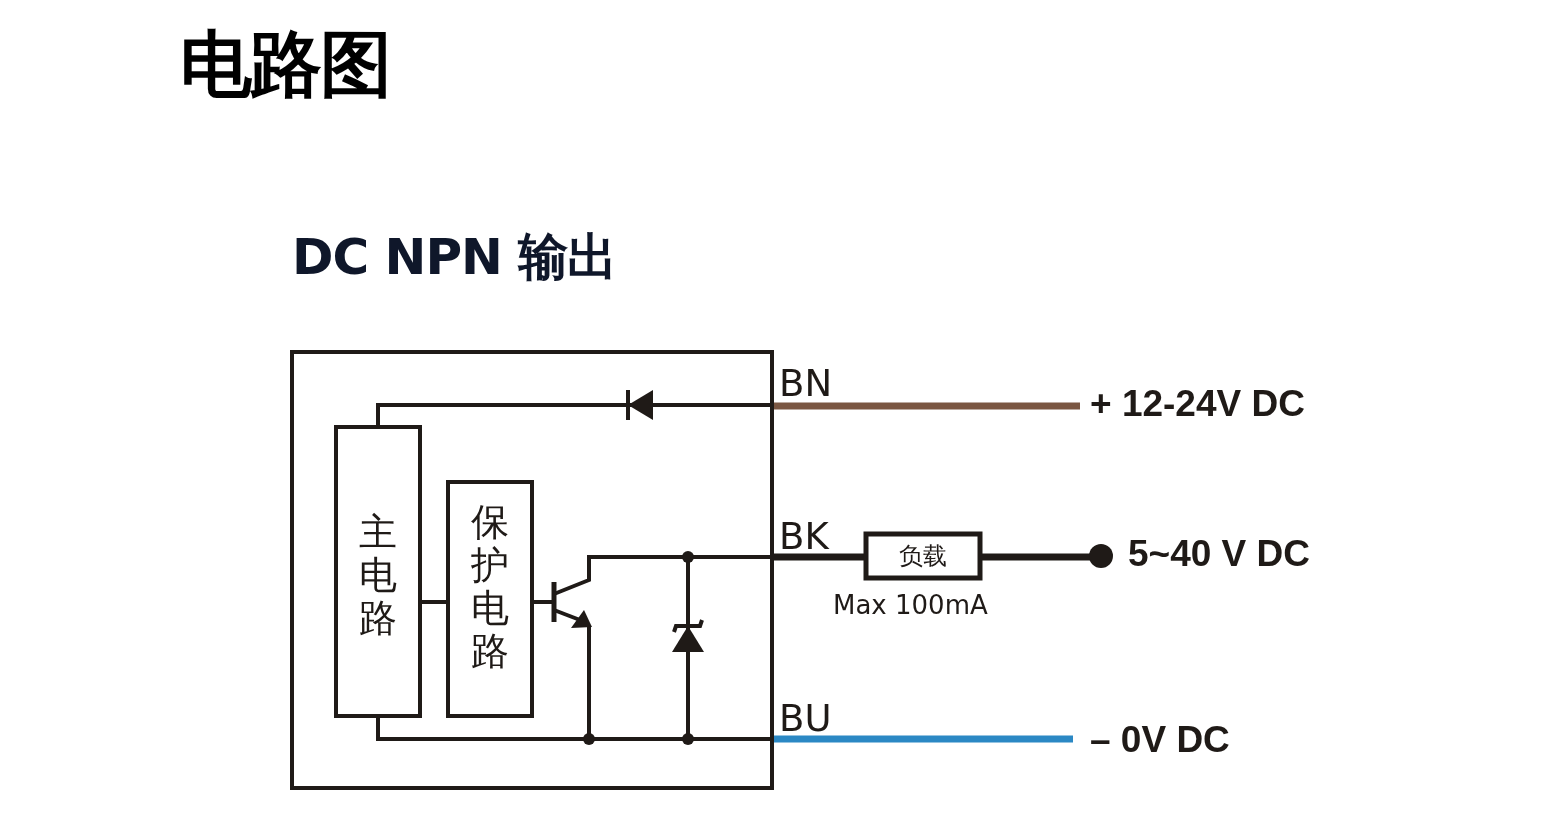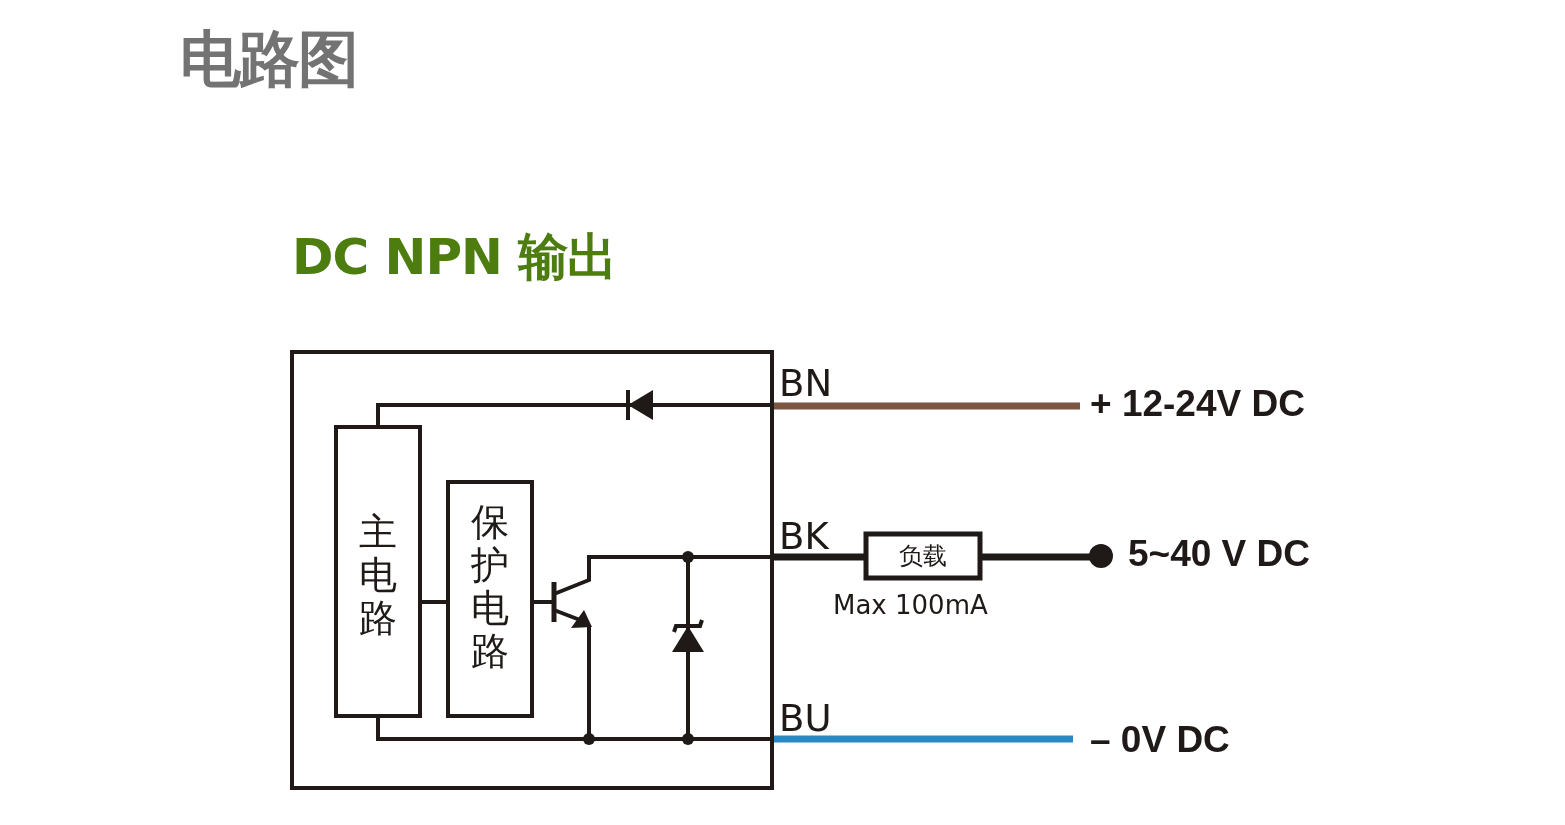--- a/index.html
+++ b/index.html
@@ -1,21 +1,21 @@
 <!DOCTYPE html>
 <html><head>
   <meta charset="utf-8">
   <style>
     html, body { margin: 0; padding: 0; background: #ffffff; }
     body { width: 1565px; height: 825px; position: relative; overflow: hidden;
            font-family: "DejaVu Sans", "Liberation Sans", sans-serif; color: #1f1a17; }
-    .page-title { position: absolute; left: 180px; top: 28px; font-size: 61px; font-weight: bold;
-                  letter-spacing: -2px; line-height: 1; margin: 0; color: #737373; }
+    .page-title { position: absolute; left: 180px; top: 28px; font-size: 72px; font-weight: bold;
+                  letter-spacing: -2px; line-height: 1; margin: 0; color: #000000; }
     .section-title { position: absolute; left: 292px; top: 232px; font-size: 50px; font-weight: bold;
-                     line-height: 1; margin: 0; color: #4d7c0f; letter-spacing: -1px; }
+                     line-height: 1; margin: 0; color: #0f172a; letter-spacing: -1px; }
     svg#schematic { position: absolute; left: 0; top: 0; }
     .wire { stroke: #1f1a17; stroke-width: 4; fill: none; }
     .thick { stroke: #1f1a17; stroke-width: 7; fill: none; }
     .block { stroke: #1f1a17; stroke-width: 4; fill: #ffffff; }
     .lbl-pin { font-family: "DejaVu Sans", sans-serif; font-size: 37px; fill: #1f1a17; }
     .lbl-volt { font-family: "Liberation Sans", sans-serif; font-weight: bold; font-size: 37px; fill: #1f1a17; }
     .lbl-block { font-family: "DejaVu Sans", sans-serif; font-size: 38px; fill: #1f1a17; }
     .lbl-small { font-family: "DejaVu Sans", sans-serif; font-size: 26px; fill: #1f1a17; }
     .lbl-load { font-family: "DejaVu Sans", sans-serif; font-size: 24px; fill: #1f1a17; }
   </style>

